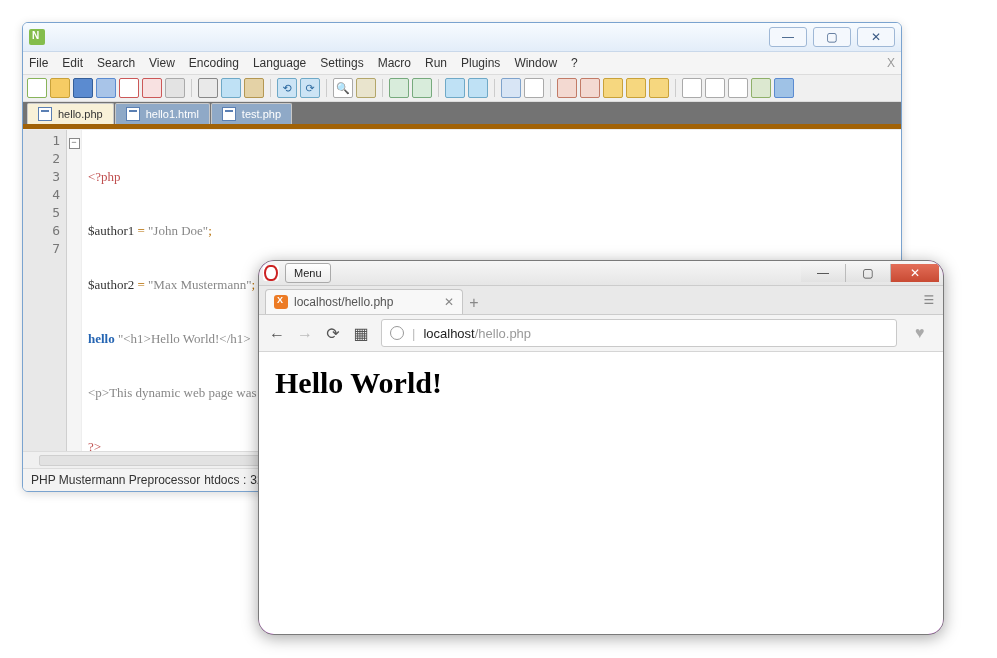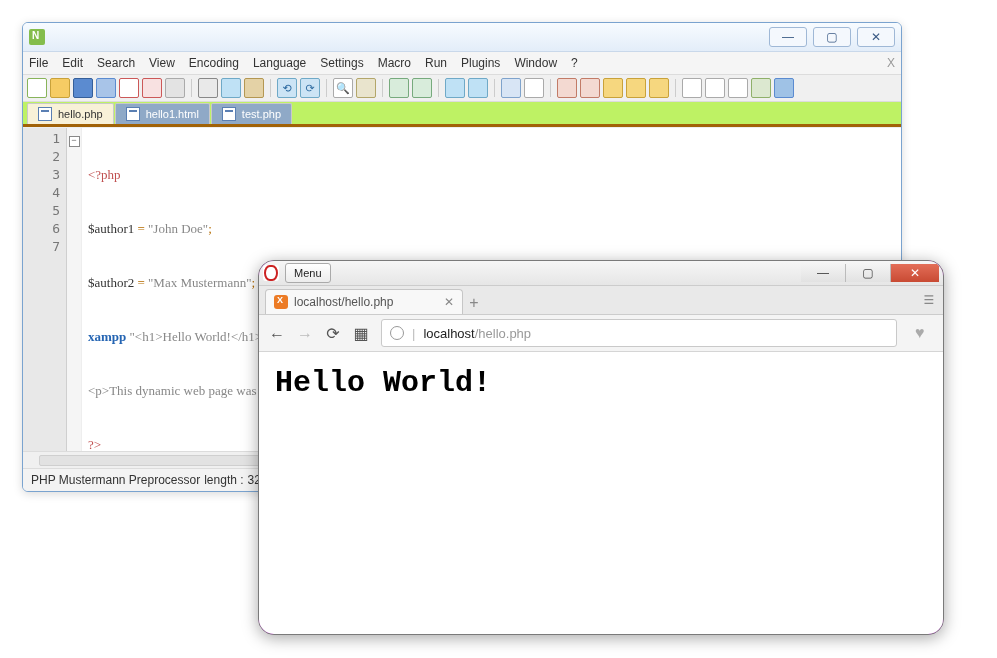--- a/index.html
+++ b/index.html
@@ -126,22 +126,22 @@
   .tool.indent { background:#f3d9d1; border:1px solid #c27b67; }
   .tool.folder { background:#f6d77f; border:1px solid #c9a23a; }
   .tool.rec    { background:#fff; border:1px solid #aaa; }
   .tool.stop   { background:#fff; border:1px solid #aaa; }
   .tool.play   { background:#fff; border:1px solid #aaa; }
   .tool.mult   { background:#dce8d0; border:1px solid #8fb06a; }
   .tool.savemac{ background:#9fc2e6; border:1px solid #5b8bd0; }
 
   .npp-tabs {
     height: 22px;
-    background:#bef264;
-    border-bottom:3px solid #a16207;
+    background:#737373;
+    border-bottom:5px solid #a16207;
     display:flex;
     align-items:flex-end;
     padding-left:4px;
     gap:0;
   }
   .npp-tab {
     height:20px;
     padding: 0 10px;
     display:flex;
     align-items:center;
@@ -392,21 +392,21 @@
     width:18px;font-size:16px;color:#aaa;margin-left:6px;
   }
   .br-content {
     flex:1;
     background:#fff;
     padding: 14px 16px;
     color:#000;
   }
   .br-content h1 {
     margin: 0 0 14px 0;
-    font-family: Liberation Mono, monospace;
+    font-family: Liberation Serif, serif;
     font-weight:bold;
     font-size:30px;
   }
   .br-content p {
     margin:0;
     font-family:"Times New Roman", serif;
     font-size:15px;
   }
 </style>
 </head>
@@ -511,32 +511,32 @@
       <div>6</div>
       <div>7</div>
     </div>
     <div class="fold-col">
       <span class="fold-box">−</span>
     </div>
     <div class="code">
       <span class="line"><span class="tag">&lt;?php</span></span>
       <span class="line"><span class="var">$author1</span><span class="op"> = </span><span class="str">"John Doe"</span><span class="op">;</span></span>
       <span class="line"><span class="var">$author2</span><span class="op"> = </span><span class="str">"Max Mustermann"</span><span class="op">;</span></span>
-      <span class="line"><span class="kw">xampp</span><span> </span><span class="str">"&lt;h1&gt;Hello World!&lt;/h1&gt;</span></span>
+      <span class="line"><span class="kw">hello</span><span> </span><span class="str">"&lt;h1&gt;Hello World!&lt;/h1&gt;</span></span>
       <span class="line"><span class="str">&lt;p&gt;This dynamic web page was created by "</span><span class="op"> . </span><span class="var">$author1</span><span class="op"> . </span><span class="str">" and "</span><span class="op"> . </span><span class="var">$author2</span><span class="op"> . </span><span class="str">".&lt;/p&gt;"</span><span class="op">;</span></span>
       <span class="line"><span class="tag">?&gt;</span></span>
       
     </div>
   </div>
 
   <div class="npp-hscroll"></div>
 
   <div class="npp-statusbar">
     <span>PHP Mustermann Preprocessor</span>
-    <span>length :</span>
+    <span>htdocs :</span>
     <span>325</span>
   </div>
 </div>
 
 <div class="browser-window">
   <div class="br-titlebar">
     <span class="opera-badge"></span>
     <span class="menu-pill">
         <span>Menu</span>
       </span>

